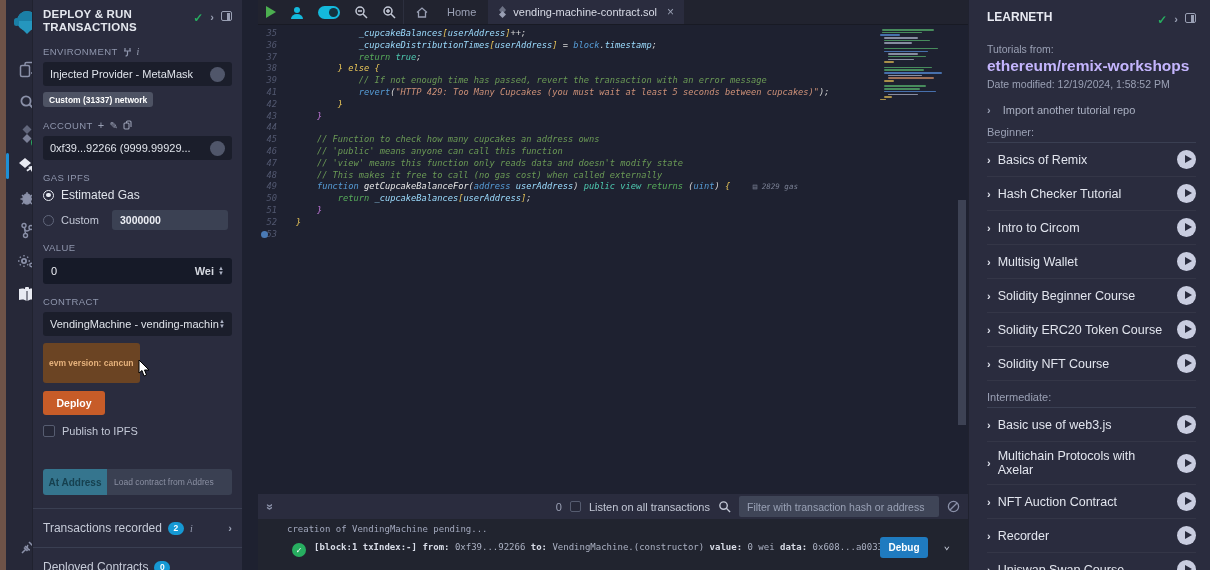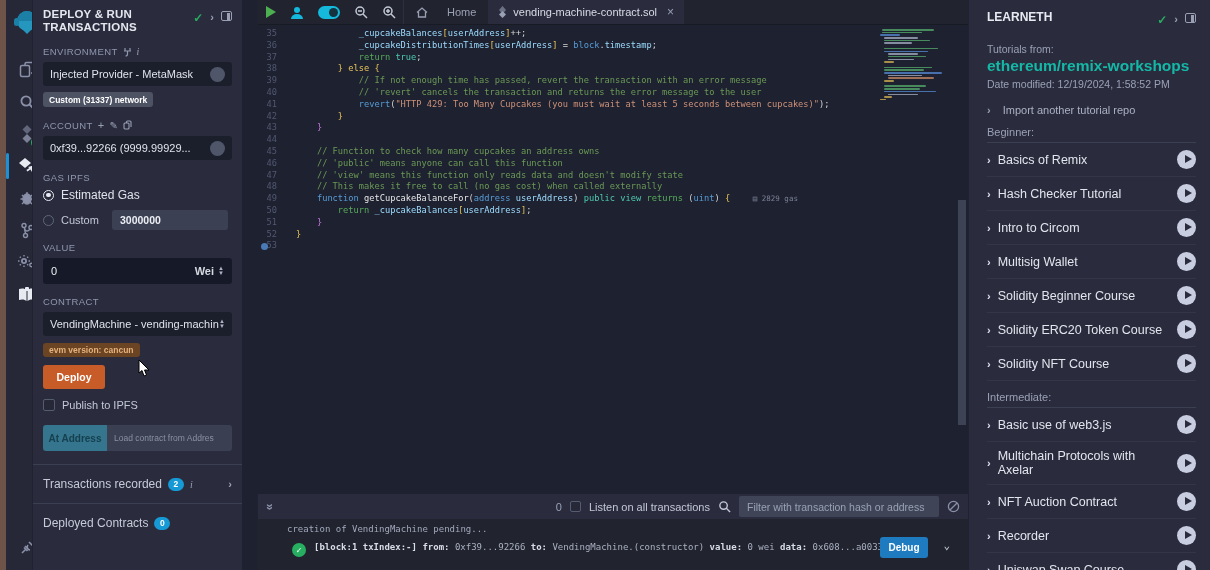--- a/index.html
+++ b/index.html
@@ -45,25 +45,25 @@
   .radio.on { border-color:#e8ebf2; }
   .radio.on::after { content:""; position:absolute; left:2.2px; top:2.2px; width:4.4px; height:4.4px;
     border-radius:50%; background:#e8ebf2; }
   .row { display:flex; align-items:center; gap:7px; }
   .gas-input { width:116px; height:20px; background:#3b4153; border:none; border-radius:3px;
     color:#eceef4; font-weight:bold; font-size:10.5px; padding:0 8px; font-family:"Liberation Sans",sans-serif; }
   #value-box { height:26px; background:#161a28; border-radius:3px; display:flex; align-items:center; padding:0 8px; }
   #value-box .unit { margin-left:auto; display:flex; align-items:center; gap:4px; font-size:11px; font-weight:bold; }
   .stepper { display:flex; flex-direction:column; font-size:6px; color:#aeb4c6; line-height:5px; }
   .evm-badge { display:inline-block; background:#6b4423; color:#e6b27c; font-weight:bold;
-    font-size:8.5px; padding:2px 6px; border-radius:3px; margin-top:7px; }
+    font-size:8.5px; padding:15px 6px; border-radius:3px; margin-top:7px; }
   #deploy-btn { margin-top:8px; width:62px; height:24px; background:#c75c28; border:none; border-radius:3px;
     color:#fff; font-weight:bold; font-size:10.5px; font-family:"Liberation Sans",sans-serif; }
   .chk { width:12px; height:12px; background:#262838; border:1.4px solid #565c70; border-radius:2px; }
-  #at-row { margin-top:14px; display:flex; }
+  #at-row { margin-top:32px; display:flex; }
   #at-btn { width:68px; height:26px; background:#35758e; border:none; border-radius:3px 0 0 3px;
     color:#16404f; font-weight:bold; font-size:10px; font-family:"Liberation Sans",sans-serif; }
   #at-input { flex:1; height:26px; background:#3a4052; border:none; border-radius:0 3px 3px 0;
     color:#8b90a3; font-size:8.5px; padding:0 7px; font-family:"Liberation Sans",sans-serif; }
   #at-input::placeholder { color:#8b90a3; }
   .dp-div { border-top:1px solid #3a3f52; margin-top:13px; }
   .dp-row2 { display:flex; align-items:center; gap:6px; padding:12px 10px; font-size:12px; color:#c6cbd8; }
   .count-badge { background:#1699d4; color:#fff; font-size:8.5px; font-weight:bold; min-width:16px;
     height:13px; border-radius:8px; text-align:center; line-height:13px; padding:0 4px; }
   .info-i { color:#9aa0b4; font-size:10px; font-style:italic; font-family:"Liberation Serif",serif; }
@@ -77,21 +77,21 @@
   #file-tab { display:flex; align-items:center; gap:6px; background:#2a2c3e; color:#d8dbe6;
     font-size:11px; padding:0 10px; }
   #file-tab .x { color:#9aa0b4; font-size:12px; margin-left:4px; }
   .toggle { width:22px; height:13px; border-radius:7px; background:#14b9dc; position:relative; }
   .toggle::after { content:""; position:absolute; right:2px; top:2px; width:9px; height:9px;
     border-radius:50%; background:#15333f; }
 
   #code-area { position:absolute; top:25px; left:0; width:710px; height:460px; background:#1e2130; overflow:hidden; }
   #code-lines { position:absolute; top:3px; left:0; right:0; font-family:"DejaVu Sans Mono",monospace;
     font-size:8.7px; line-height:11.8px; }
-  .cl { position:relative; white-space:pre; }
+  .cl { position:relative; white-space:pre;font-style:italic; }
   .ln { display:inline-block; width:38px; text-align:right; color:#525870; padding-right:19px; }
   .bp { position:absolute; left:3px; top:2.5px; width:7px; height:7px; border-radius:50%; background:#4a7ab5; }
   .tk-p { color:#d4d4d4; } .tk-c { color:#6a9955; } .tk-k { color:#569cd6; }
   .tk-t { color:#4ec9b0; } .tk-g { color:#57ab5a; } .tk-s { color:#ce9178; }
   .tk-i { color:#9cdcfe; } .tk-y { color:#e8c558; } .tk-m { color:#c678dd; }
   .tk-f { color:#e6e6e6; } .tk-d { color:#7a8094; font-size:7.5px; }
 
   #minimap { position:absolute; top:2px; left:622px; width:78px; padding-top:2px; }
   .mm { height:1.6px; margin-bottom:1.1px; border-radius:1px; opacity:.85; }
   .mm-g{background:#4f9e64;} .mm-k{background:#4f7ec2;} .mm-p{background:#9aa0b5;}
@@ -119,21 +119,21 @@
   #debug-btn { position:absolute; right:40px; top:18px; width:48px; height:21px; background:#1f7bc0;
     border:none; border-radius:3px; color:#fff; font-weight:bold; font-size:10px; font-family:"Liberation Sans",sans-serif; }
   #tx-chevron { position:absolute; right:18px; top:20px; color:#c3c8d6; font-size:11px; font-weight:bold; }
 
   
   #learneth { left:968px; top:0; width:242px; height:570px; background:#2a2c3e;
     border-left:1px solid #20222f; color:#dfe2ec; }
   #le-pad { padding:10px 14px 0 18px; }
   #le-title { font-size:12px; font-weight:bold; color:#e8eaf2; display:flex; }
   #le-sub { margin-top:16px; font-size:10.5px; color:#9aa0b4; }
-  #le-repo { font-size:15.5px; font-weight:bold; color:#14b8a6; margin-top:2px; }
+  #le-repo { font-size:15.5px; font-weight:bold; color:#c4b5fd; margin-top:2px; }
   #le-date { font-size:10.5px; color:#9aa0b4; margin-top:3px; }
   #le-import { margin-top:14px; font-size:11px; color:#aab0c2; display:flex; gap:12px; align-items:center; }
   .le-sec-label { font-size:11px; color:#9aa0b4; padding:10px 0 4px; border-bottom:1px solid #3a3f52; }
   .le-item { display:flex; align-items:center; gap:7px; padding:7px 0; font-size:12.5px; color:#e2e5ee;
     border-bottom:1px solid rgba(255,255,255,.05); }
   .le-item .lechv { color:#dfe2ec; font-size:11px; font-weight:bold; }
   .play { margin-left:auto; width:19px; height:19px; border-radius:50%; background:#c9cde0; position:relative; flex:none; }
   .play::after { content:""; position:absolute; left:7.5px; top:5px;
     border-left:7px solid #2a2c3e; border-top:4.5px solid transparent; border-bottom:4.5px solid transparent; }
 
@@ -367,21 +367,20 @@
       </div>
     </div>
 
     <div id="code-area">
       <div id="code-lines">
           <div class="cl"><span class="ln">35</span><span class="tk-i">            _cupcakeBalances</span><span class="tk-y">[</span><span class="tk-i">userAddress</span><span class="tk-y">]</span><span class="tk-p">++;</span></div>
           <div class="cl"><span class="ln">36</span><span class="tk-i">            _cupcakeDistributionTimes</span><span class="tk-y">[</span><span class="tk-i">userAddress</span><span class="tk-y">]</span><span class="tk-p"> = </span><span class="tk-k">block</span><span class="tk-p">.</span><span class="tk-i">timestamp</span><span class="tk-p">;</span></div>
           <div class="cl"><span class="ln">37</span><span class="tk-g">            return </span><span class="tk-t">true</span><span class="tk-p">;</span></div>
           <div class="cl"><span class="ln">38</span><span class="tk-y">        } else {</span></div>
           <div class="cl"><span class="ln">39</span><span class="tk-c">            // If not enough time has passed, revert the transaction with an error message</span></div>
-          <div class="cl"><span class="ln">40</span><span class="tk-c">            // 'revert' cancels the transaction and returns the error message to the user</span></div>
           <div class="cl"><span class="ln">41</span><span class="tk-k">            revert</span><span class="tk-p">(</span><span class="tk-s">"HTTP 429: Too Many Cupcakes (you must wait at least 5 seconds between cupcakes)"</span><span class="tk-p">);</span></div>
           <div class="cl"><span class="ln">42</span><span class="tk-y">        }</span></div>
           <div class="cl"><span class="ln">43</span><span class="tk-m">    }</span></div>
           <div class="cl"><span class="ln">44</span></div>
           <div class="cl"><span class="ln">45</span><span class="tk-c">    // Function to check how many cupcakes an address owns</span></div>
           <div class="cl"><span class="ln">46</span><span class="tk-c">    // 'public' means anyone can call this function</span></div>
           <div class="cl"><span class="ln">47</span><span class="tk-c">    // 'view' means this function only reads data and doesn't modify state</span></div>
           <div class="cl"><span class="ln">48</span><span class="tk-c">    // This makes it free to call (no gas cost) when called externally</span></div>
           <div class="cl"><span class="ln">49</span><span class="tk-k">    function </span><span class="tk-f">getCupcakeBalanceFor</span><span class="tk-p">(</span><span class="tk-k">address</span><span class="tk-i"> userAddress</span><span class="tk-p">) </span><span class="tk-t">public view </span><span class="tk-g">returns</span><span class="tk-p"> (</span><span class="tk-k">uint</span><span class="tk-p">) </span><span class="tk-y">{</span><span class="tk-d">     ▤ 2829 gas</span></div>
           <div class="cl"><span class="ln">50</span><span class="tk-g">        return </span><span class="tk-i">_cupcakeBalances</span><span class="tk-y">[</span><span class="tk-i">userAddress</span><span class="tk-y">]</span><span class="tk-p">;</span></div>

